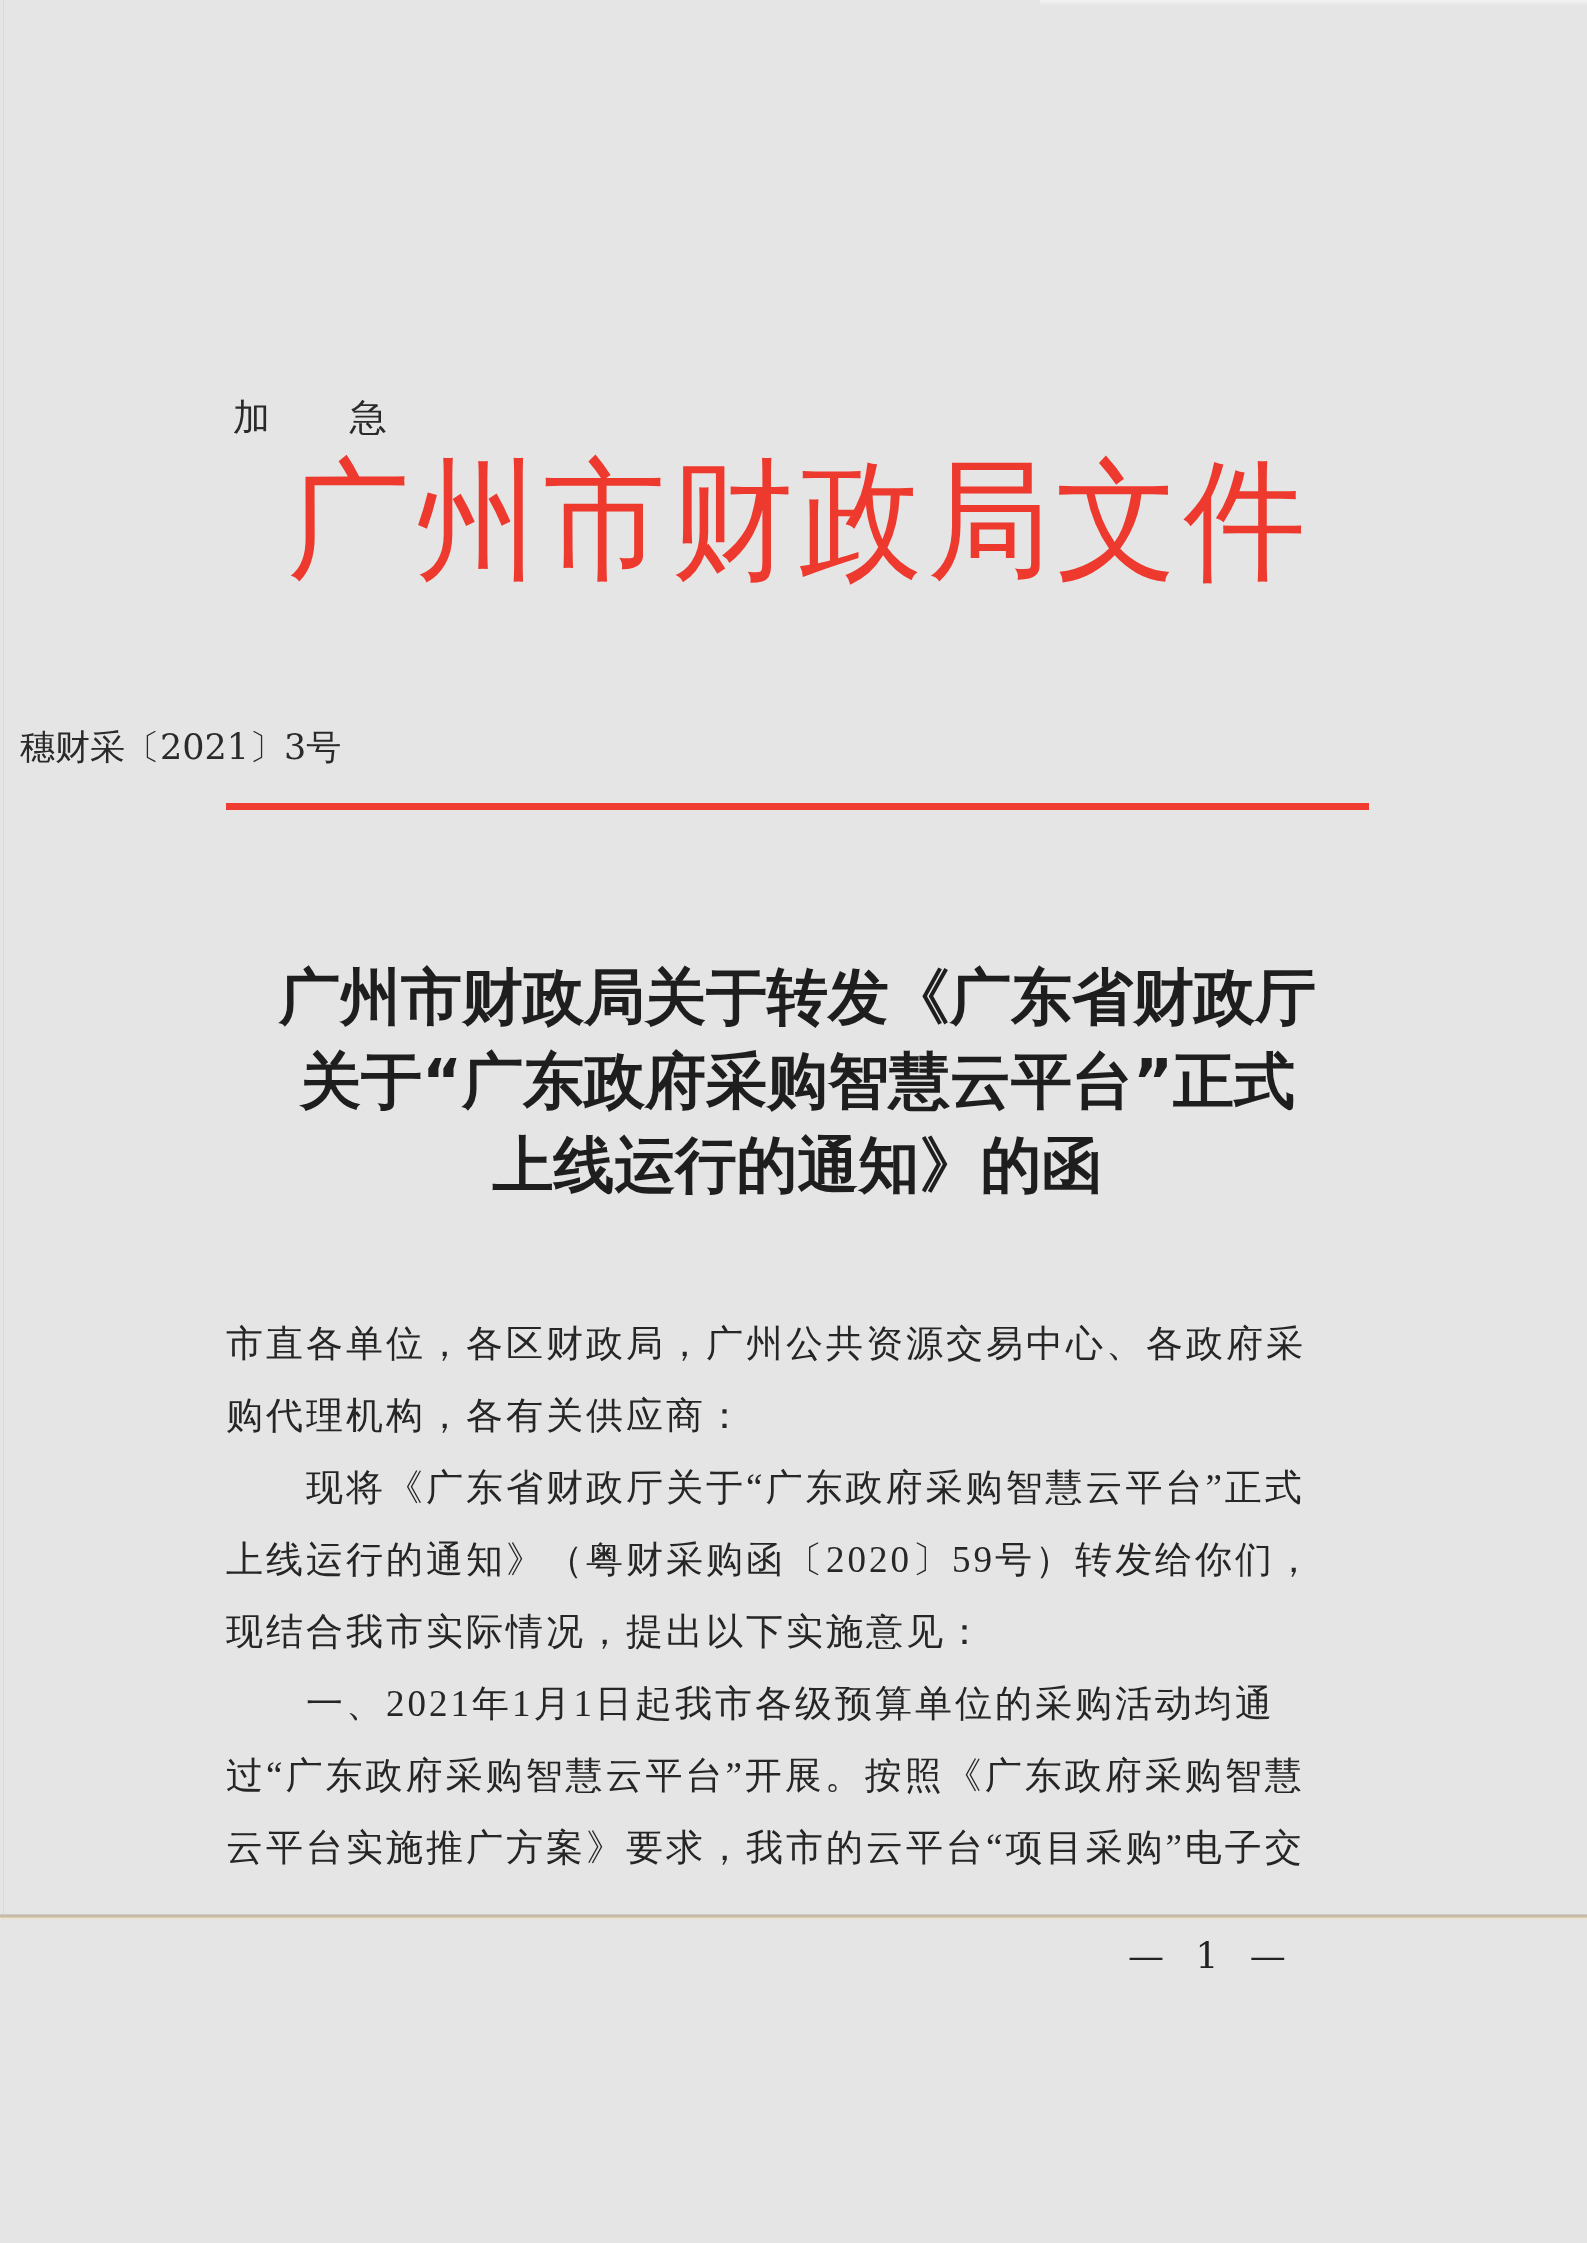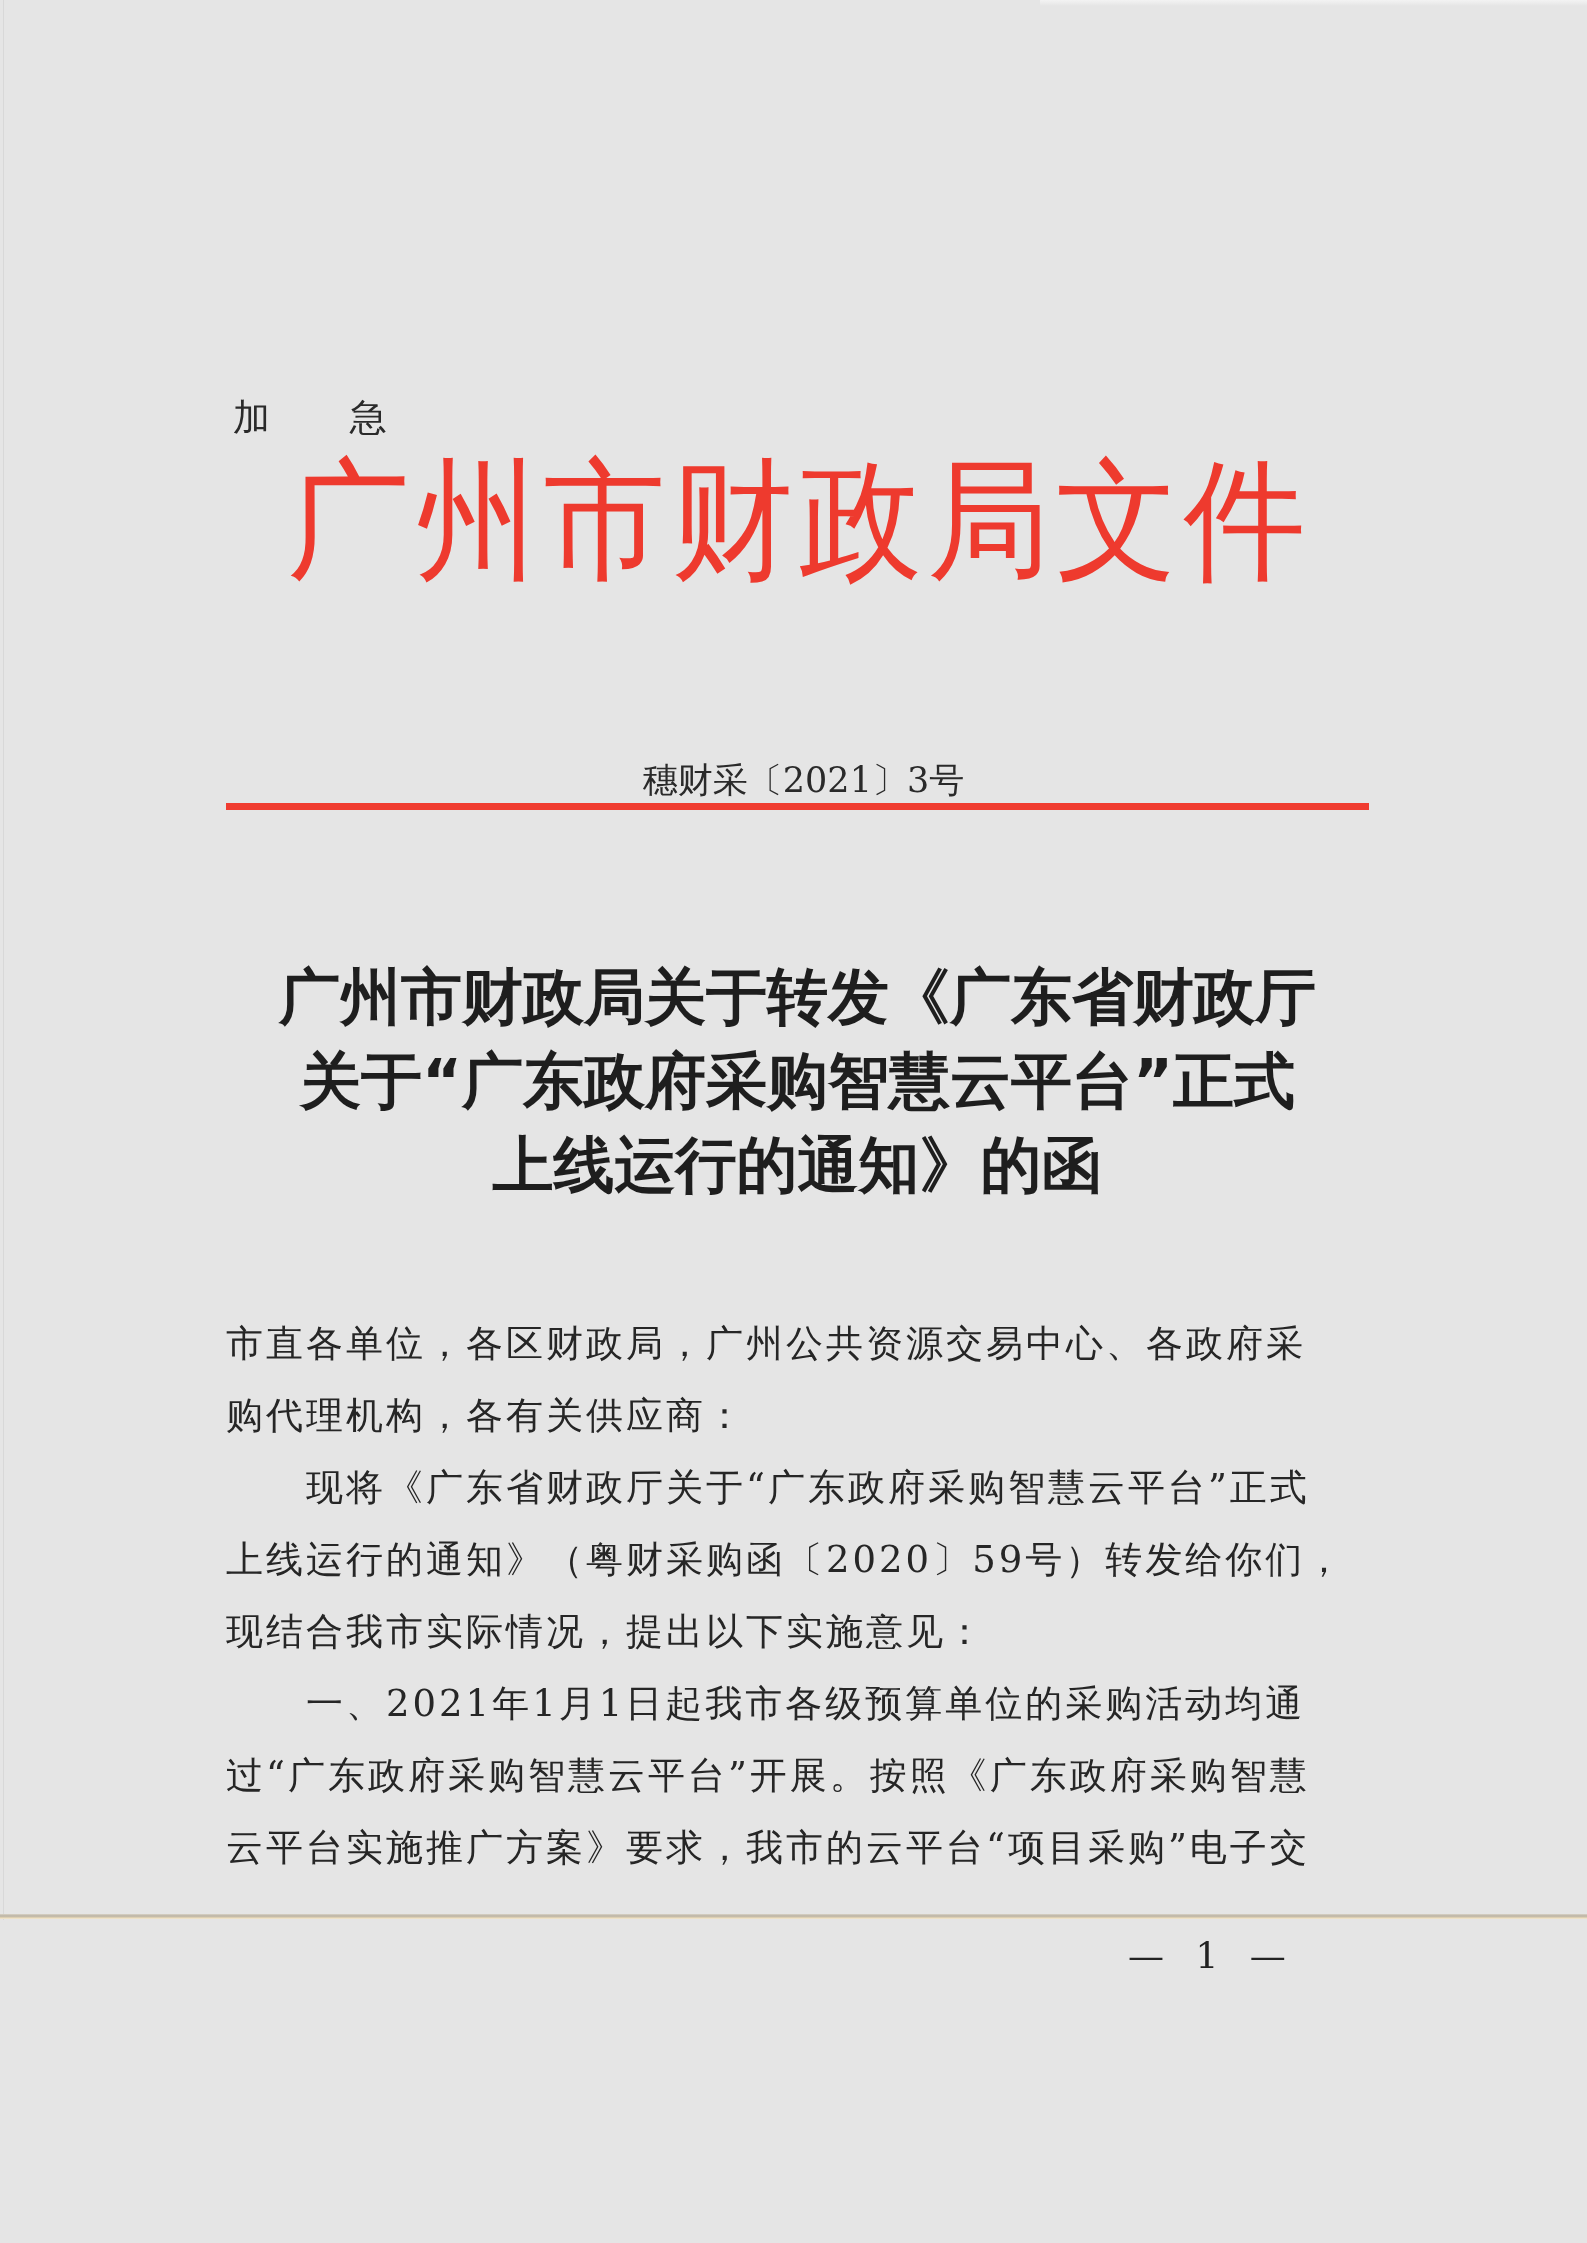--- a/index.html
+++ b/index.html
@@ -58,22 +58,22 @@
       letter-spacing: 6px;
       color: #ee3a2e;
       line-height: 150px;
       transform: scaleY(1.08);
       transform-origin: top center;
     }
     .doc-number {
       position: absolute;
       left: 0;
       width: 1587px;
-      top: 757px;
-      text-align: center;
+      top: 724px;
+      text-align: left;
       font-size: 35px;
       color: #2a2a2a;
       padding-left: 20px;
       box-sizing: border-box;
     }
     .red-rule {
       position: absolute;
       left: 226px;
       top: 803px;
       width: 1143px;
@@ -101,20 +101,21 @@
       top: 1308px;
       width: 1135px;
       font-size: 37px;
       line-height: 72px;
       color: #262626;
       letter-spacing: 3px;
     }
     .body-text .line {
       white-space: nowrap;
       height: 72px;
+      font-family: Liberation Serif, serif;
     }
     .body-text .indent { padding-left: 80px; }
     .bottom-rule {
       position: absolute;
       left: 0;
       top: 1914px;
       width: 1587px;
       height: 5px;
       background: linear-gradient(to bottom, #d9d3c6, #b9b2a4 40%, #e8d8b8 80%, #f5ecd8);
     }

